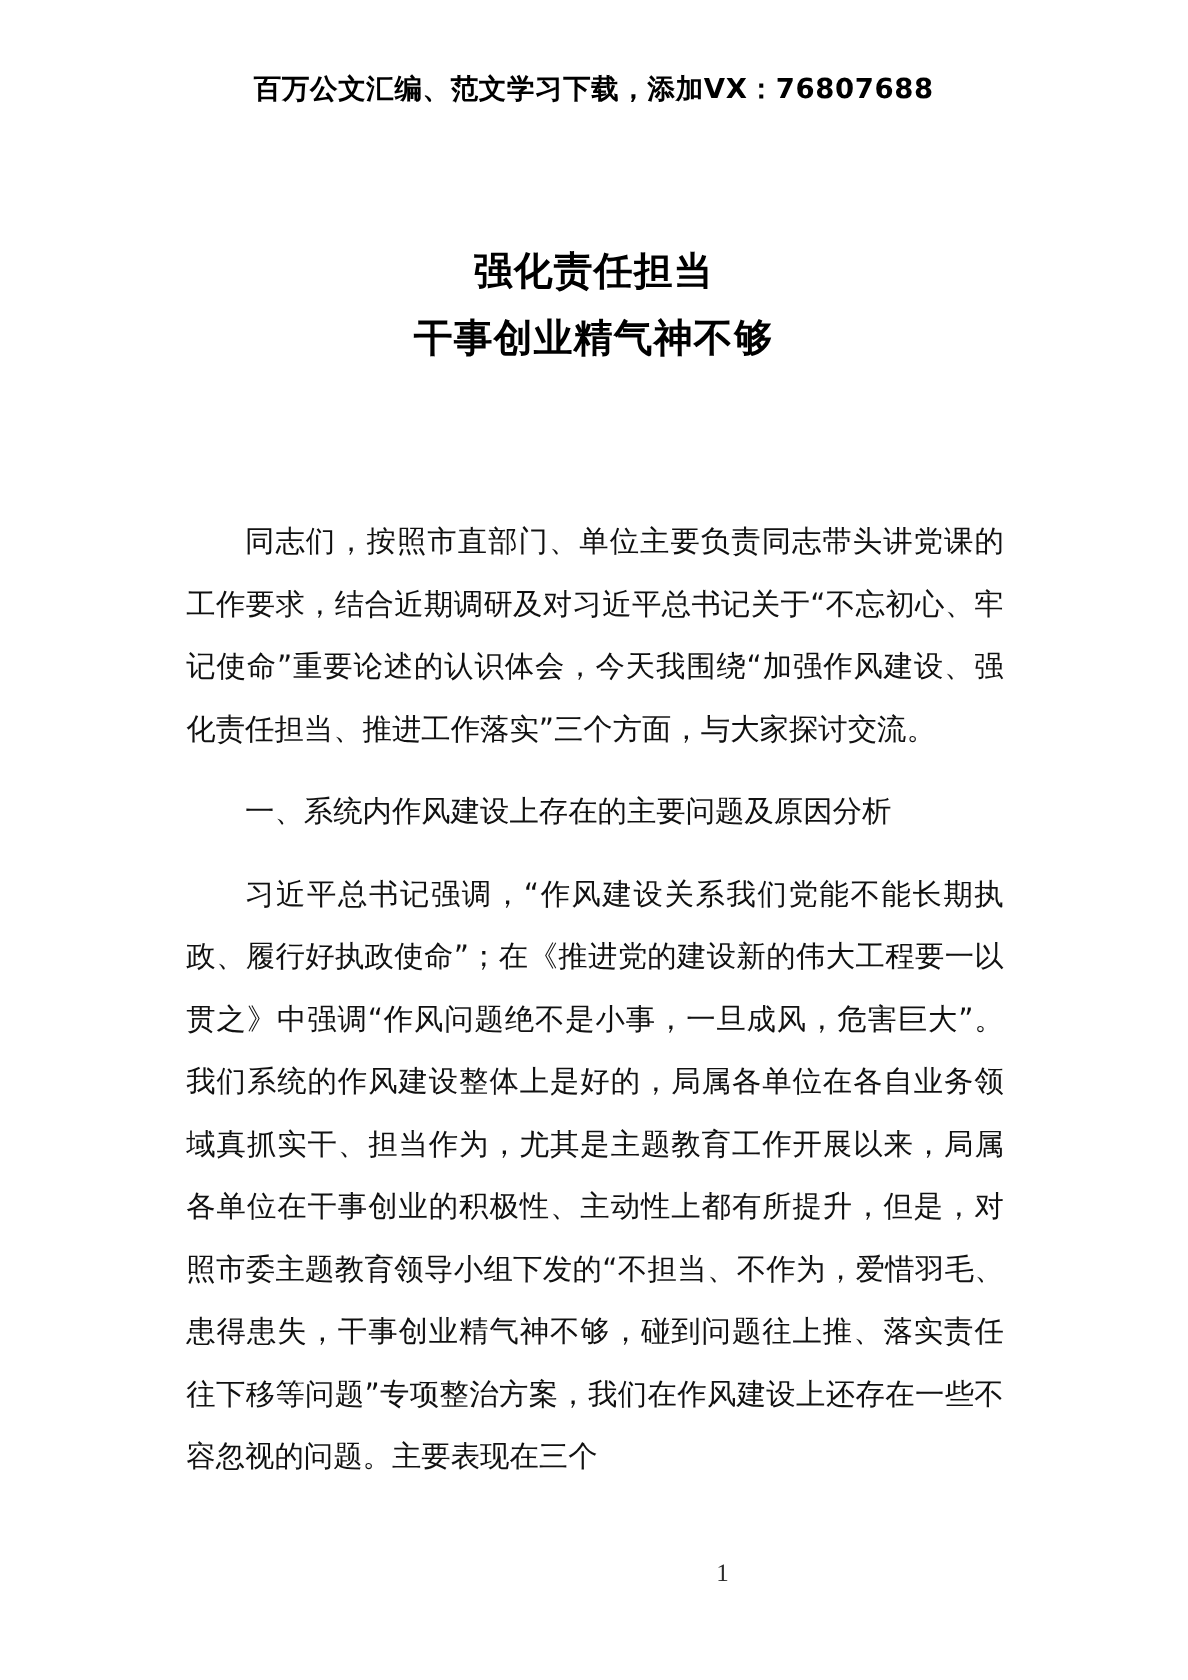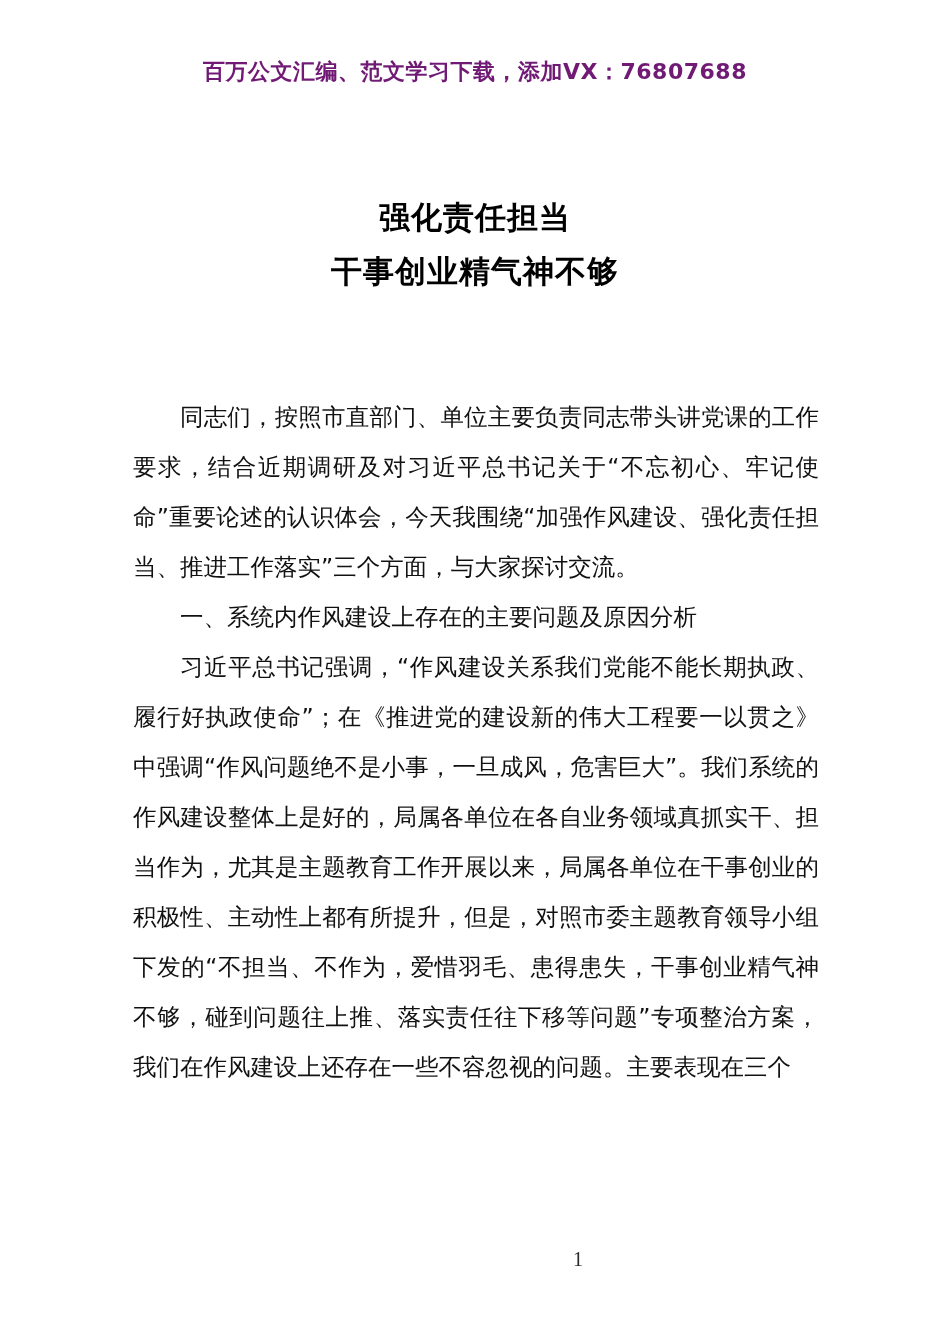--- a/index.html
+++ b/index.html
@@ -63,21 +63,21 @@
     width: 686px;
   }
 
   .para {
     font-family: "DejaVu Sans", "Liberation Sans", sans-serif;
     font-size: 23.5px;
     line-height: 50px;
     text-align: justify;
     text-justify: inter-character;
     text-align-last: left;
-    margin: 0;
+    margin: 16px;
     letter-spacing: 0px;
     color: #111111;
   }
   .para.indent {
     text-indent: 2em;
   }
   .para.heading {
     font-weight: 400;
     text-indent: 2em;
   }
@@ -94,21 +94,21 @@
     color: #2b2b2b;
     padding-left: 206px;
     box-sizing: border-box;
   }
 </style>
 </head>
 <body>
 
 <div class="page">
 
-  <div class="header-watermark" style="color: #701a75; text-align: center;">百万公文汇编、范文学习下载，添加VX：76807688</div>
+  <div class="header-watermark" style="color: #000000; text-align: center;">百万公文汇编、范文学习下载，添加VX：76807688</div>
 
   <div class="doc-title">
     <span class="title-line">强化责任担当</span>
     <span class="title-line">干事创业精气神不够</span>
   </div>
 
   <div class="body-area">
 
     <p class="para indent">同志们，按照市直部门、单位主要负责同志带头讲党课的工作要求，结合近期调研及对习近平总书记关于“不忘初心、牢记使命”重要论述的认识体会，今天我围绕“加强作风建设、强化责任担当、推进工作落实”三个方面，与大家探讨交流。</p>
 

